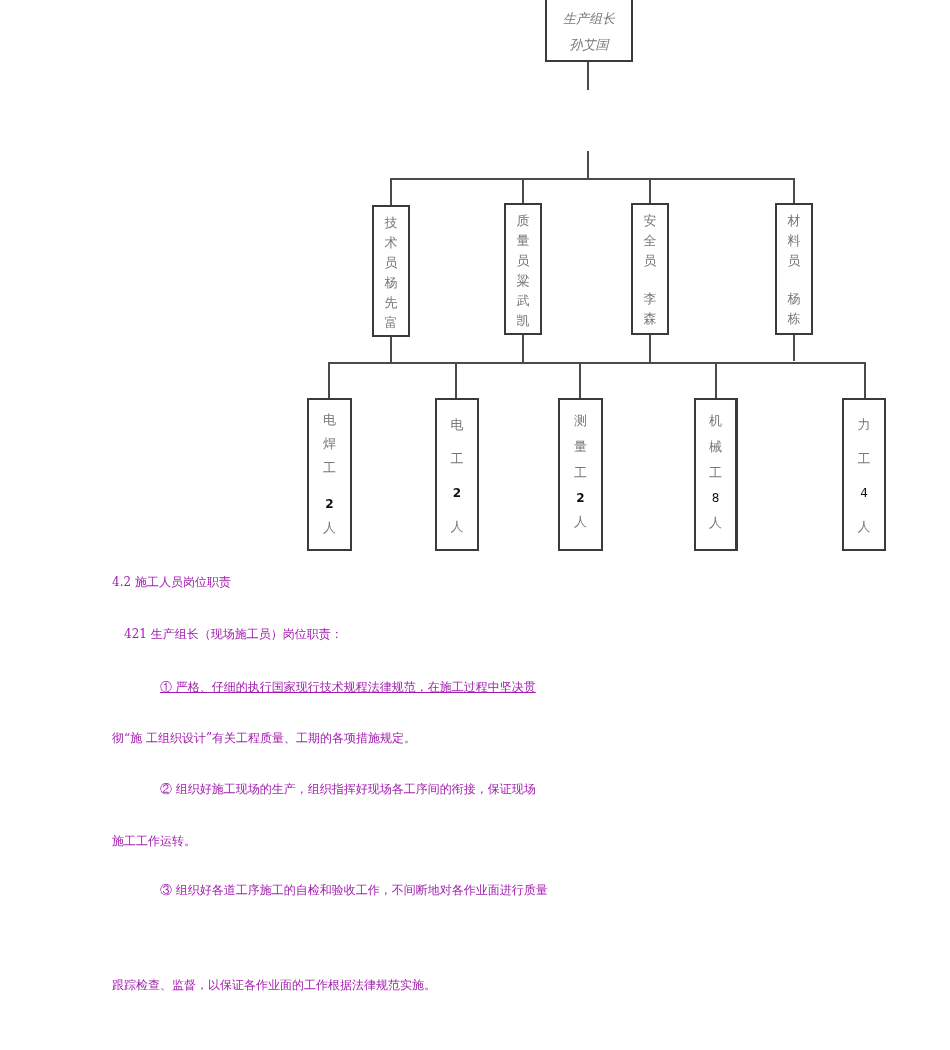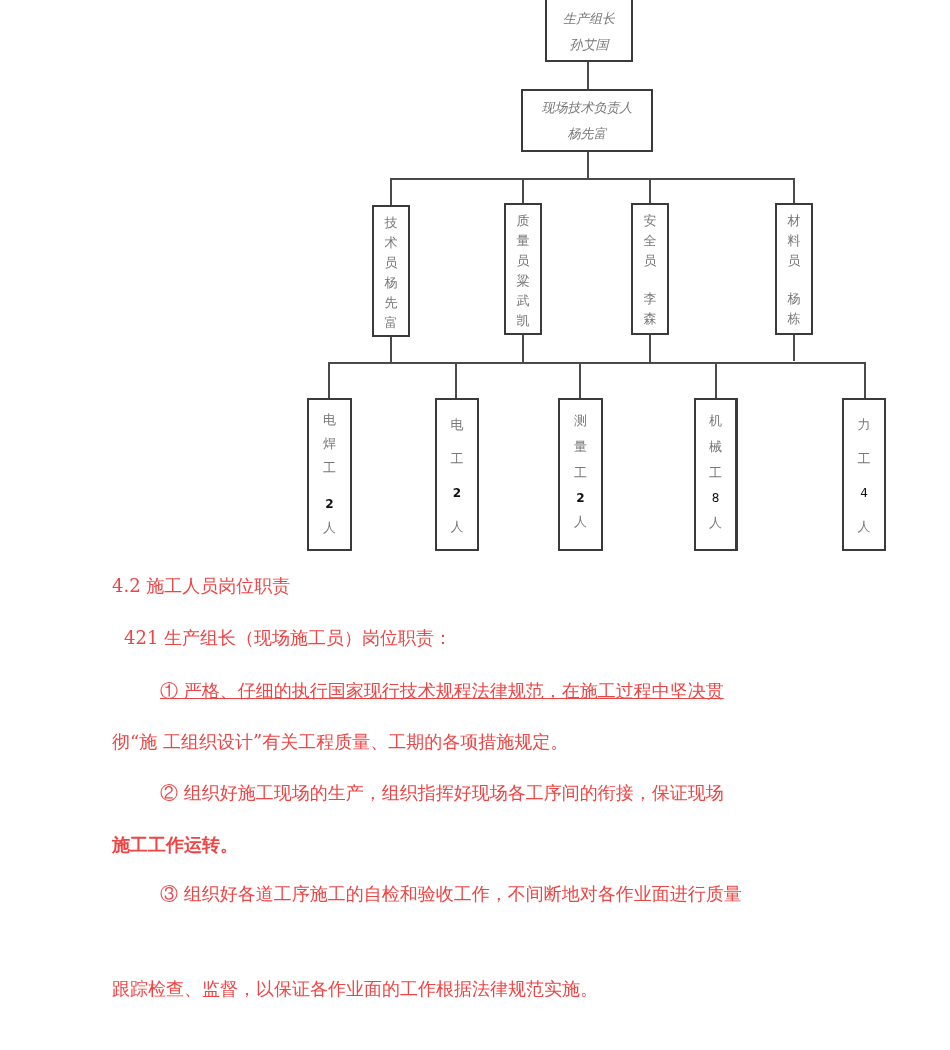--- a/index.html
+++ b/index.html
@@ -7,21 +7,21 @@
          font-family: "DejaVu Serif", "Liberation Serif", serif; color: #1a1a1a; }
   .chart { position: absolute; left: 0; top: 0; width: 950px; height: 560px; }
   .box { position: absolute; border: 2px solid #3a3a3a; background: #fff; box-sizing: border-box;
          color: #777; font-family: "DejaVu Serif", serif; }
   .hbox { text-align: center; font-size: 13px; line-height: 26px; }
   .hbox .line1 { display: block; font-style: italic; }
   .vbox { display: flex; flex-direction: column; align-items: center; font-size: 13px; }
   .vbox span.ch { display: block; line-height: 20px; }
   .vbox span.num { font-family: "DejaVu Sans", sans-serif; font-weight: bold; color: #111; font-size: 12px; }
   .ln { position: absolute; background: #4a4a4a; }
-  .doc-text { position: absolute; left: 112px; font-size: 18px; color: #ef4444; white-space: nowrap;
+  .doc-text { position: absolute; left: 112px; font-size: 12px; color: #a21caf; white-space: nowrap;
               font-family: "DejaVu Serif", serif; }
 </style>
 </head>
 <body>
 
 <div class="chart">
 
   <div class="ln" style="left:587px;top:62px;width:2px;height:28px;"></div>
   <div class="ln" style="left:587px;top:151px;width:2px;height:28px;"></div>
   <div class="ln" style="left:390px;top:178px;width:405px;height:2px;"></div>
@@ -39,24 +39,20 @@
   <div class="ln" style="left:455px;top:362px;width:2px;height:36px;"></div>
   <div class="ln" style="left:579px;top:362px;width:2px;height:36px;"></div>
   <div class="ln" style="left:715px;top:362px;width:2px;height:36px;"></div>
   <div class="ln" style="left:864px;top:362px;width:2px;height:36px;"></div>
 
   <div class="box hbox" style="left:545px;top:-2px;width:88px;height:64px;padding-top:6px;">
     <span class="line1">生产组长</span>
     <span class="line1">孙艾国</span>
   </div>
 
-  <div class="box hbox" style="left:521px;top:89px;width:132px;height:63px;padding-top:4px;">
-    <span class="line1">现场技术负责人</span>
-    <span class="line1">杨先富</span>
-  </div>
 
   <div class="box vbox" style="left:372px;top:205px;width:38px;height:132px;padding-top:6px;">
     <span class="ch">技</span>
     <span class="ch">术</span>
     <span class="ch">员</span>
     <span class="ch">杨</span>
     <span class="ch">先</span>
     <span class="ch">富</span>
   </div>
   <div class="box vbox" style="left:504px;top:203px;width:38px;height:132px;padding-top:6px;">
@@ -120,16 +116,16 @@
   </div>
 </div>
 
 <div class="doc-text" style="top:574px;">4.2 施工人员岗位职责</div>
 <div class="doc-text" style="top:626px;margin-left:12px;">421 生产组长（现场施工员）岗位职责：</div>
 
 <div class="doc-text" style="top:679px;left:160px;text-decoration:underline;">① 严格、仔细的执行国家现行技术规程法律规范，在施工过程中坚决贯</div>
 <div class="doc-text" style="top:730px;">彻“施 工组织设计”有关工程质量、工期的各项措施规定。</div>
 
 <div class="doc-text" style="top:781px;left:160px;">② 组织好施工现场的生产，组织指挥好现场各工序间的衔接，保证现场</div>
-<div class="doc-text" style="top:833px;font-weight:bold;">施工工作运转。</div>
+<div class="doc-text" style="top:833px;">施工工作运转。</div>
 
 <div class="doc-text" style="top:882px;left:160px;">③ 组织好各道工序施工的自检和验收工作，不间断地对各作业面进行质量</div>
 <div class="doc-text" style="top:977px;">跟踪检查、监督，以保证各作业面的工作根据法律规范实施。</div>
 
 </body></html>

